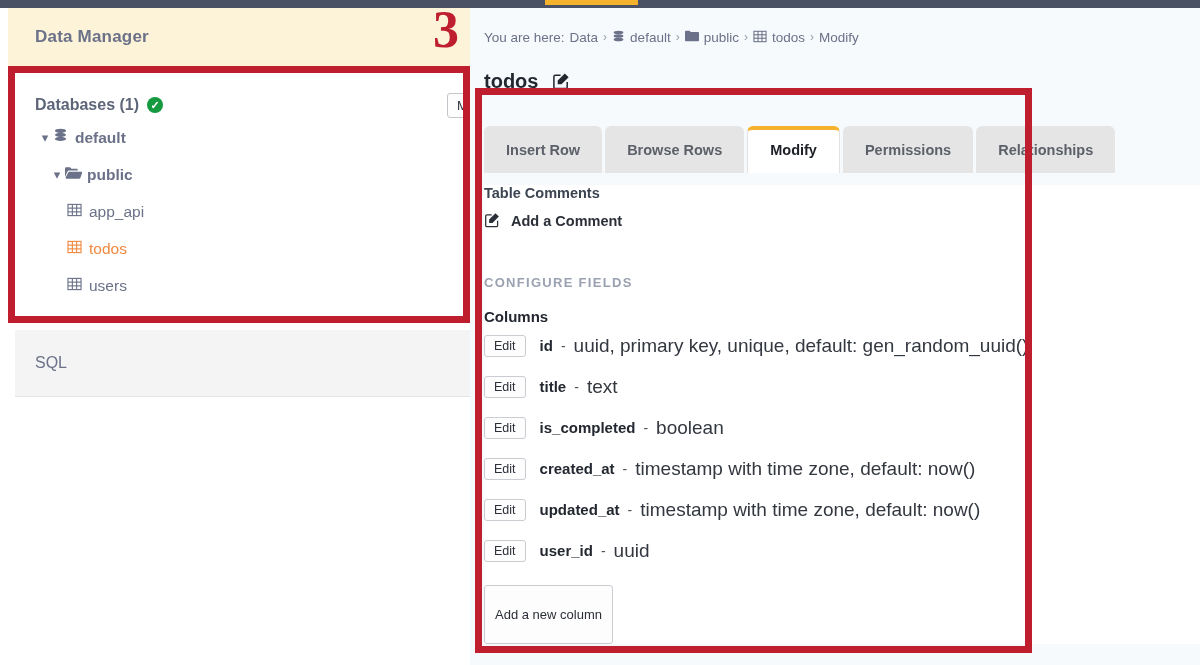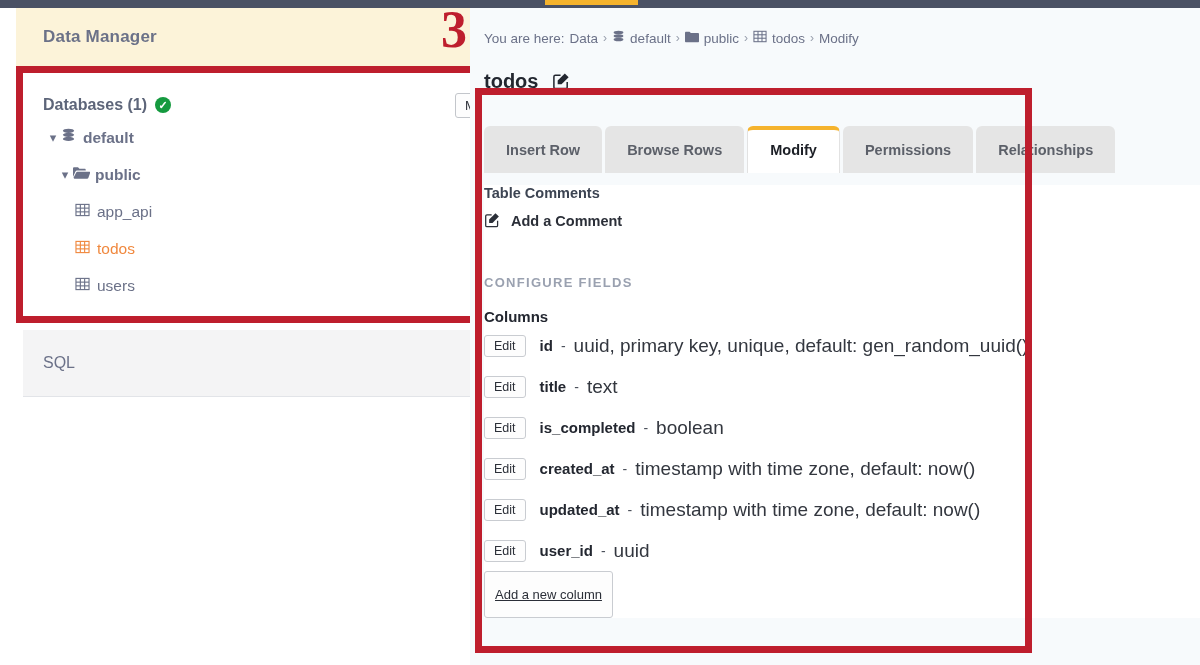--- a/index.html
+++ b/index.html
@@ -17,21 +17,21 @@
     position: absolute; left: 0; top: 0; width: 1200px; height: 8px;
     background: #4a5164;
   }
   .topbar-tab-indicator {
     position: absolute; left: 545px; top: 0; width: 93px; height: 5px;
     background: #f5b32d;
   }
 
   
   .sidebar {
-    position: absolute; left: 16px; top: 8px; width: 470px; height: 657px;
+    position: absolute; left: 8px; top: 8px; width: 470px; height: 657px;
     background: #ffffff;
     border-right: 1px solid #dcdfe4;
   }
   .sidebar-header {
     position: relative;
     height: 58px;
     background: #fcf3d9;
     display: flex; align-items: center;
   }
   .sidebar-title {
@@ -100,21 +100,21 @@
   .sql-label { margin-left: 20px; font-size: 16px; color: #6b7188; }
 
   
   .main {
     position: absolute; left: 470px; top: 8px; width: 730px; height: 657px;
     background: #f7fafc;
   }
   .breadcrumb {
     position: absolute; left: 14px; top: 22px;
     font-size: 13.5px; color: #6b7188;
-    display: flex; align-items: center; gap: 5px; white-space: nowrap;
+    display: flex; align-items: flex-start; gap: 5px; white-space: nowrap;
   }
   .crumb-sep { color: #9aa0ae; font-size: 12px; }
   .crumb-ico { font-size: 13px; color: #6b7188; }
   .page-title-row {
     position: absolute; left: 14px; top: 62px;
     display: flex; align-items: center; gap: 14px;
   }
   .page-title { font-size: 20px; font-weight: bold; color: #232730; }
   .edit-icon-title { color: #232730; font-size: 18px; line-height: 1; }
 
@@ -167,24 +167,24 @@
   }
   .edit-btn {
     font-size: 12.5px; color: #2b2f38;
     background: #fdfdfd; border: 1px solid #c9ccd1; border-radius: 3px;
     padding: 3px 9px; cursor: pointer;
   }
   .col-name { font-size: 15px; font-weight: bold; color: #232730; }
   .col-dash { font-size: 14px; color: #4d525c; margin: 0 -6px; }
   .col-type { font-size: 19px; color: #33373f; }
   .add-col-btn {
-    margin-top: 0;
+    margin-top: 14px;
     font-size: 13px; color: #2b2f38;
     background: #fdfdfd; border: 1px solid #c9ccd1; border-radius: 3px;
-    padding: 15px 10px; cursor: pointer; text-decoration: underline;
+    padding: 21px 10px; cursor: pointer;
   }
 </style>
 </head>
 <body>
 
 <div id="root">
 
   <div class="topbar">
     <div class="topbar-tab-indicator"></div>
   </div>

